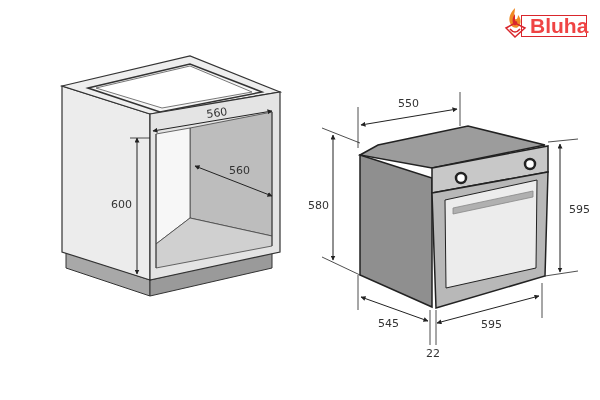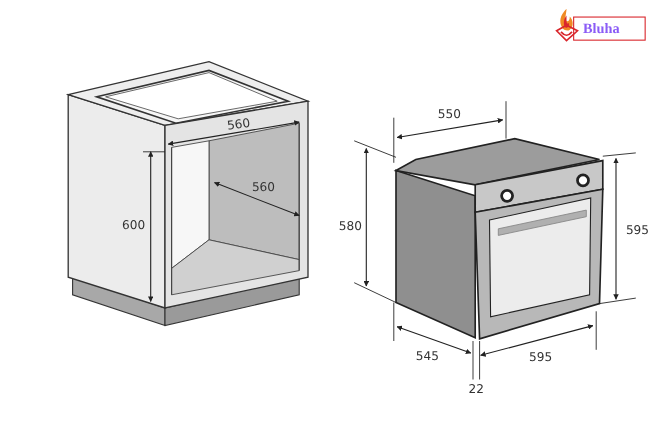--- a/index.html
+++ b/index.html
@@ -1,21 +1,21 @@
 <!DOCTYPE html>
 <html><head>
 <meta charset="utf-8">
 <style>
   html, body { margin: 0; padding: 0; background: #ffffff; }
   body { width: 600px; height: 400px; position: relative; overflow: hidden; font-family: "DejaVu Sans", sans-serif; }
   #diagram { position: absolute; left: 0; top: 0; }
   .dim { font-family: "DejaVu Sans", sans-serif; font-size: 11px; fill: #333; }
   .logo { position: absolute; left: 503px; top: 6px; width: 90px; height: 36px; }
   .logo-box { position: absolute; left: 18px; top: 9px; width: 66px; height: 22px; border: 1.5px solid #d9262c; box-sizing: border-box; }
-  .logo-text { position: absolute; left: 27px; top: 9px; font-family: Liberation Serif, serif; font-weight: bold; font-size: 13px; color: #8b5cf6; line-height: 22px; }
+  .logo-text { position: absolute; left: 27px; top: 9px; font-family: Liberation Sans, sans-serif; font-weight: bold; font-size: 21px; color: #ef4444; line-height: 22px; }
   .logo-icon { position: absolute; left: 0; top: 0; width: 26px; height: 34px; }
 </style>
 </head>
 <body>
 
 <div class="logo">
   <svg class="logo-icon" viewBox="0 0 26 34">
     <path d="M12 2 C 6 8, 5 14, 8 19 C 9 21, 13 23, 15 21 C 19 18, 18 12, 15 9 C 15 13, 13 14, 12 13 C 10 11, 12 6, 12 2 Z" fill="#f08a24"></path>
     <path d="M12 8 C 9 12, 9 16, 11 19 C 13 20, 15 18, 14 15 C 13 16, 12 15, 12 13 Z" fill="#d9262c"></path>
     <path d="M3 22 L12 17 L22 22 L12 31 Z" fill="none" stroke="#d9262c" stroke-width="1.5"></path>

